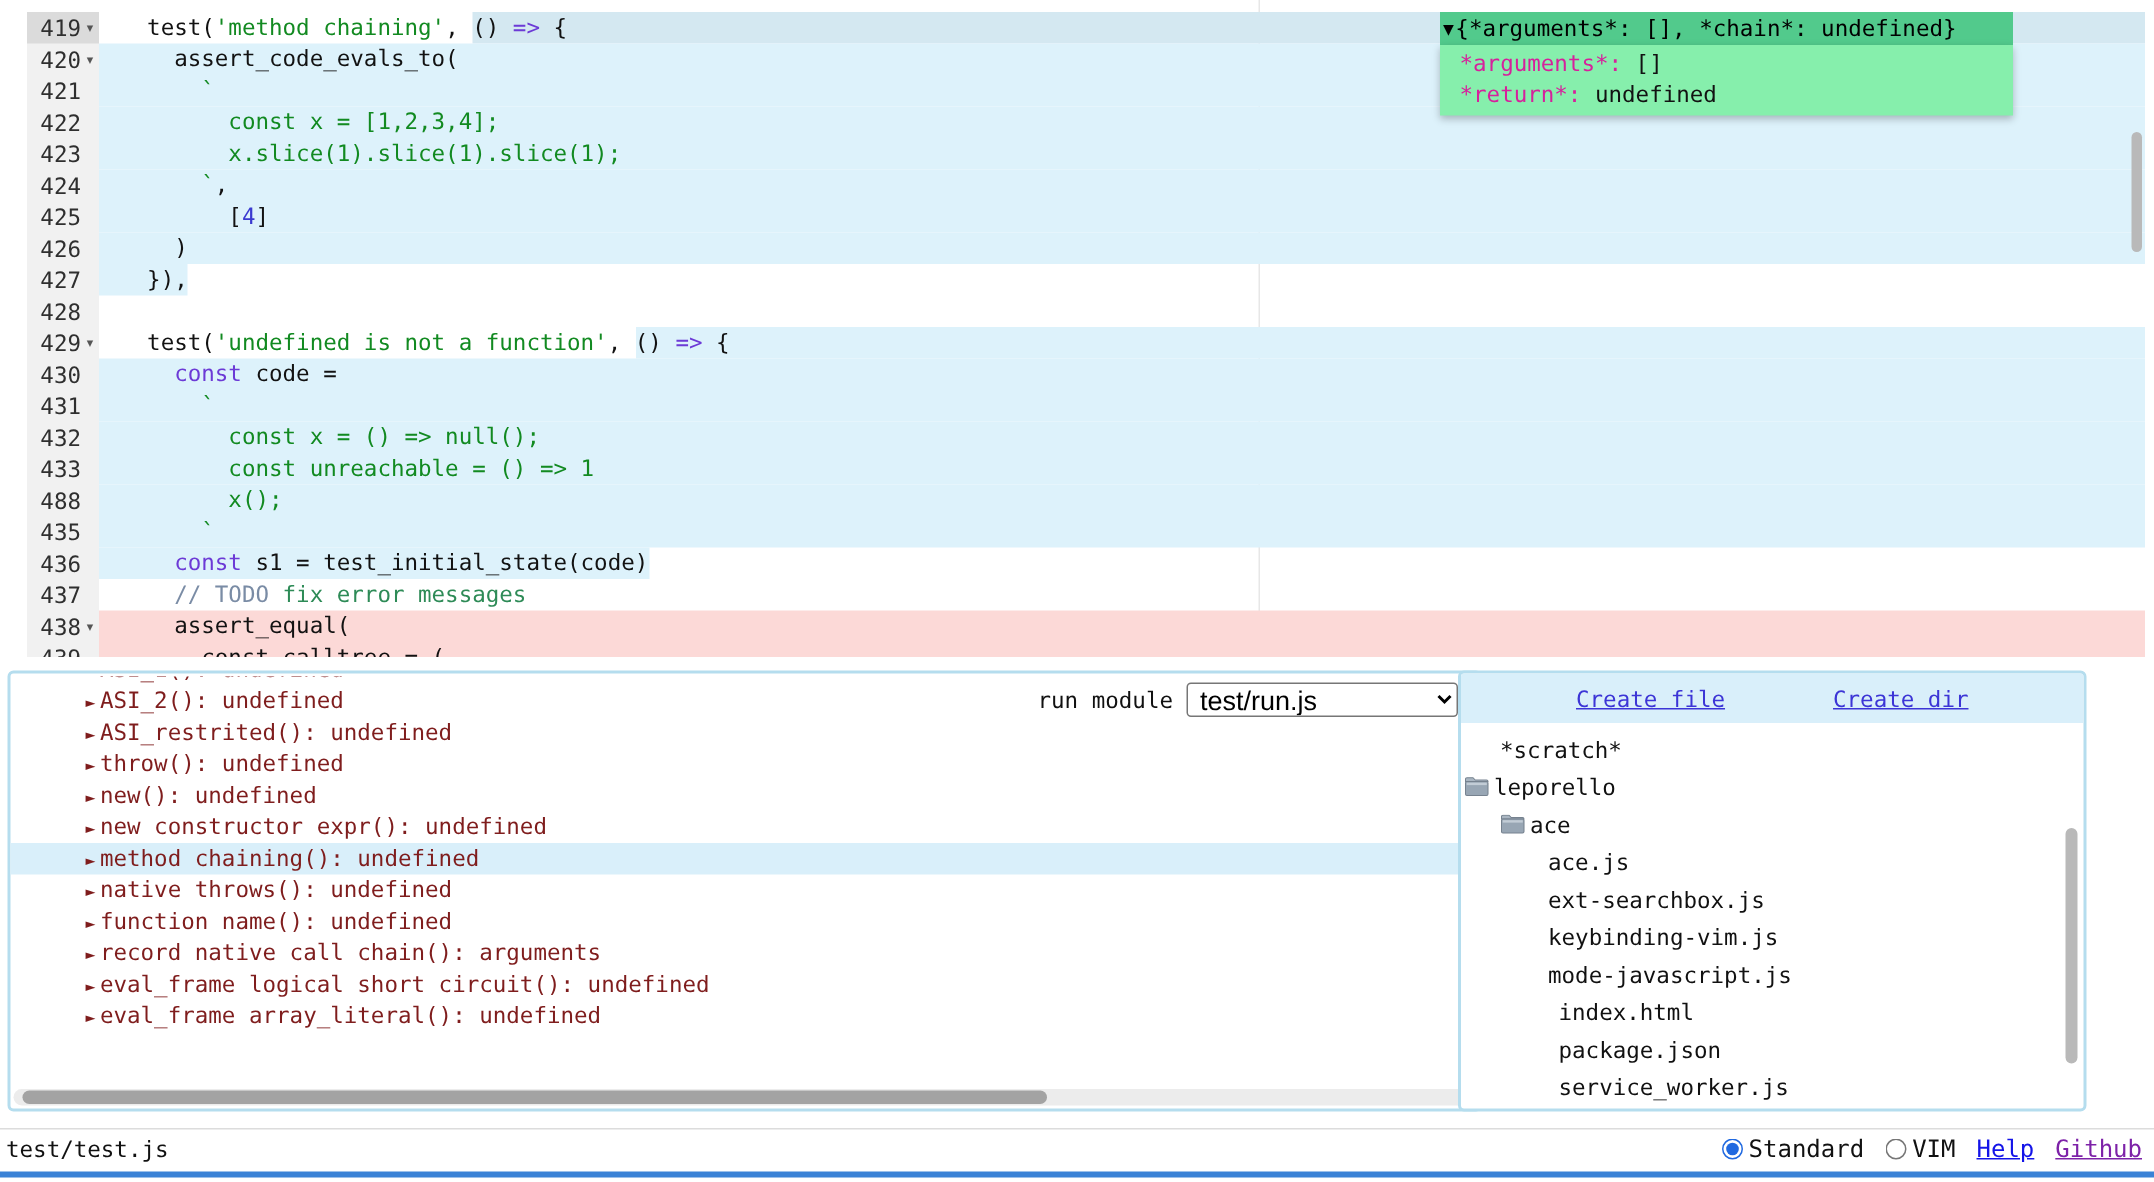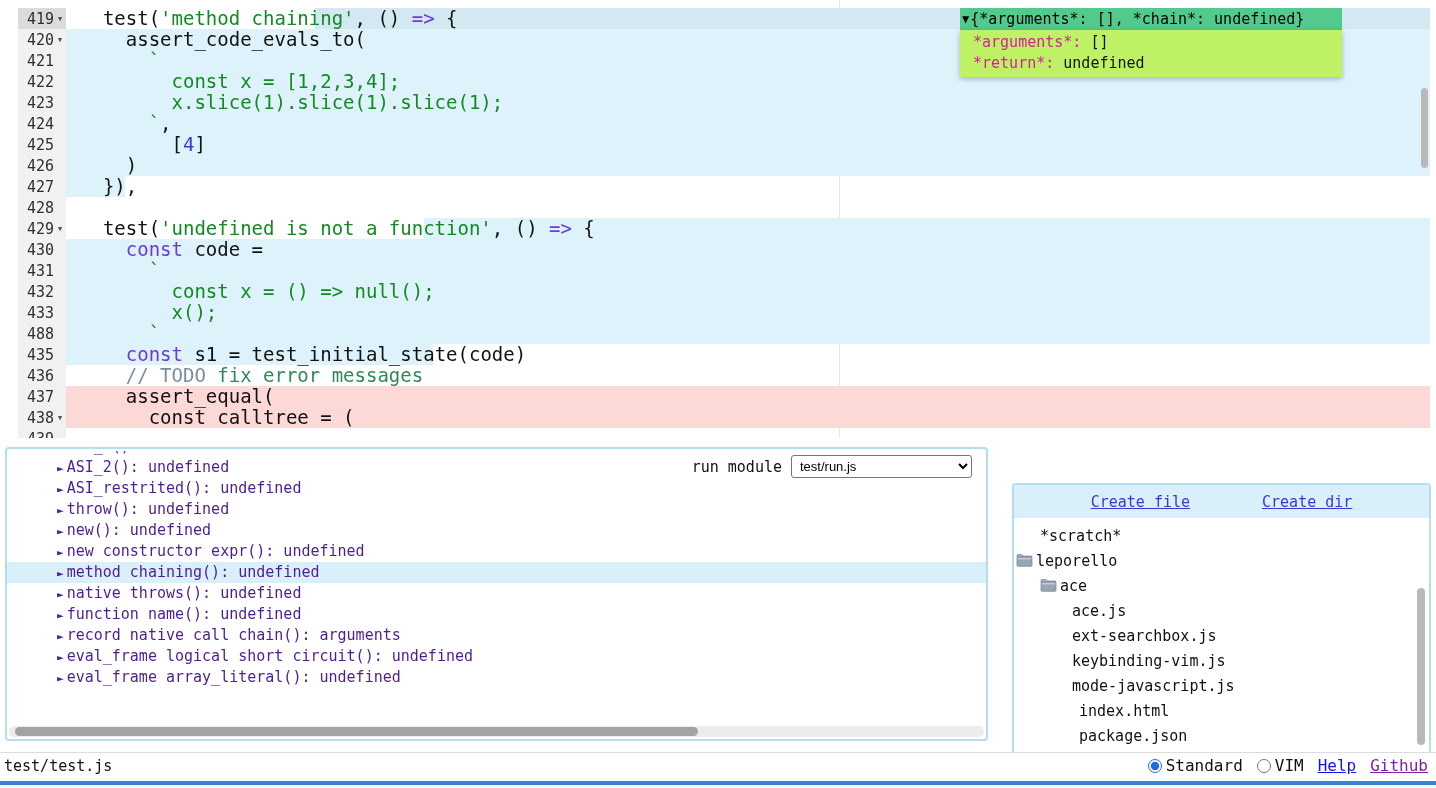--- a/index.html
+++ b/index.html
@@ -18,56 +18,56 @@
 
   
   #editor{position:absolute;left:0;top:0;width:1436px;height:438px;background:#fff;overflow:hidden;}
   #gutter{position:absolute;left:18px;top:8px;width:48px;height:430px;background:var(--gutter-bg);}
   .gut-row{height:21px;display:flex;justify-content:flex-end;align-items:center;font-size:15px;color:#2f2f2f;}
   .gut-row.active{background:var(--gutter-active);}
   .gut-num{text-align:right;}
   .gut-fold{width:12px;font-size:11px;color:#555;text-align:center;line-height:21px;}
   #print-margin{position:absolute;left:839px;top:0;width:1px;height:438px;background:#e7e7e7;z-index:0;}
   #code-rows{position:absolute;left:66px;top:8px;right:0;height:430px;z-index:1;}
-  .code-row{position:relative;height:21px;white-space:pre;font-size:19px;line-height:21px;color:#121212;}
+  .code-row{position:relative;height:21px;white-space:pre;font-size:15px;line-height:21px;color:#121212;}
   .row-band{position:absolute;top:0;height:21px;z-index:0;}
   .row-text{position:absolute;left:14px;top:0;z-index:1;}
   .tok-d{color:#121212}.tok-s{color:var(--string-green)}.tok-k{color:var(--keyword-purple)}
   .tok-n{color:var(--number-blue)}.tok-c1{color:var(--comment-slate)}.tok-c2{color:var(--comment-green)}
 
   
   #value-tooltip{position:absolute;left:960px;top:8px;width:382px;z-index:5;font-size:15px;}
   #tooltip-header{height:22px;background:var(--tooltip-green);display:flex;align-items:center;white-space:pre;color:#000;}
   #tooltip-header .tri{font-size:12px;padding:0 1px 0 2px;color:#000;}
-  #tooltip-body{background:#bef264;box-shadow:0 2px 5px rgba(0,0,0,.25);padding:2px 0 3px 0;}
+  #tooltip-body{background:#86efac;box-shadow:0 2px 5px rgba(0,0,0,.25);padding:2px 0 3px 0;}
   .tt-row{height:21px;line-height:21px;padding-left:13px;white-space:pre;}
   .tt-key{color:var(--magenta);}
   .tt-val{color:#121212;}
   #editor-scroll-thumb{position:absolute;right:8px;top:88px;width:7px;height:80px;border-radius:4px;background:#b9b9b9;z-index:6;}
 
   
   #console-panel{position:absolute;left:5px;top:447px;width:983px;height:294px;background:#fff;
     border:2px solid var(--panel-border);border-radius:4px;overflow:hidden;}
   #console-list{position:absolute;left:0;top:2px;right:0;}
   .con-partial{height:6px;overflow:hidden;}
   .con-partial .con-row{transform:translateY(-15px);}
-  .con-row{height:21px;line-height:21px;padding-left:50px;font-size:15px;white-space:pre;color:#4c1d95;}
+  .con-row{height:21px;line-height:21px;padding-left:50px;font-size:15px;white-space:pre;color:#7f1d1d;}
   .con-row.selected{background:var(--console-selected);}
   .con-row.error{color:var(--error-red);}
   .con-tri{font-size:11px;margin-right:3px;}
   #run-module{position:absolute;top:6px;right:14px;display:flex;align-items:center;gap:9px;z-index:3;}
   #run-module-label{font-size:15px;color:#111;}
-  #run-module-select{width:181px;height:23px;font-size:13px;font-family:"Liberation Sans","DejaVu Sans",sans-serif;
+  #run-module-select{width:181px;height:23px;font-size:18px;font-family:"Liberation Sans","DejaVu Sans",sans-serif;
     border:1px solid #767676;border-radius:3px;background:#fff;padding:0 4px;}
   #console-hscroll{position:absolute;left:2px;right:2px;bottom:2px;height:11px;background:#ececec;border-radius:6px;}
   #console-hscroll-thumb{position:absolute;left:6px;top:1px;width:70%;height:9px;background:#a3a3a3;border-radius:5px;}
 
   
-  #file-panel{position:absolute;left:1012px;top:447px;width:419px;height:294px;background:#fff;
-    border:2px solid var(--panel-border);border-radius:4px;overflow:hidden;margin-top:36px;}
+  #file-panel{position:absolute;left:972px;top:447px;width:419px;height:294px;background:#fff;
+    border:2px solid var(--panel-border);border-radius:4px;overflow:hidden;}
   #file-header{height:33px;background:var(--panel-header-blue);display:flex;align-items:center;justify-content:center;gap:72px;}
   #file-header a{font-size:15px;color:var(--link-indigo);text-decoration:underline;cursor:pointer;}
   #file-tree{padding-top:5px;}
   .tree-row{height:25px;display:flex;align-items:center;font-size:15px;color:#111;white-space:pre;text-align:right;}
   .ind-0{padding-left:2px}.ind-1{padding-left:26px}.ind-2{padding-left:65px}.ind-3{padding-left:58px}
   .folder-ic{width:17px;height:13px;margin-right:3px;flex:0 0 auto;}
   #file-scroll-thumb{position:absolute;right:4px;top:103px;width:8px;height:157px;border-radius:4px;background:#b9b9b9;}
 
   
   #statusbar{position:absolute;left:0;top:752px;width:1436px;height:36px;background:#fff;border-top:1px solid #dcdcdc;}
@@ -178,20 +178,21 @@
       <div class="code-row"><div class="row-band" style="left: 0px; right: 6px; background: var(--sel-blue);"></div><div class="row-text"><span class="tok-s">        x.slice(1).slice(1).slice(1);</span></div></div>
       <div class="code-row"><div class="row-band" style="left: 0px; right: 6px; background: var(--sel-blue);"></div><div class="row-text"><span class="tok-s">      `</span><span class="tok-d">,</span></div></div>
       <div class="code-row"><div class="row-band" style="left: 0px; right: 6px; background: var(--sel-blue);"></div><div class="row-text"><span class="tok-d">        [</span><span class="tok-n">4</span><span class="tok-d">]</span></div></div>
       <div class="code-row"><div class="row-band" style="left: 0px; right: 6px; background: var(--sel-blue);"></div><div class="row-text"><span class="tok-d">    )</span></div></div>
       <div class="code-row"><div class="row-band" style="left: 0px; width: 59.2px; background: var(--sel-blue);"></div><div class="row-text"><span class="tok-d">  }),</span></div></div>
       <div class="code-row"><div class="row-text"></div></div>
       <div class="code-row"><div class="row-band" style="left: 357.52px; right: 6px; background: var(--sel-blue);"></div><div class="row-text"><span class="tok-d">  test(</span><span class="tok-s">'undefined is not a function'</span><span class="tok-d">, () </span><span class="tok-k">=&gt;</span><span class="tok-d"> {</span></div></div>
       <div class="code-row"><div class="row-band" style="left: 0px; right: 6px; background: var(--sel-blue);"></div><div class="row-text"><span class="tok-d">    </span><span class="tok-k">const</span><span class="tok-d"> code =</span></div></div>
       <div class="code-row"><div class="row-band" style="left: 0px; right: 6px; background: var(--sel-blue);"></div><div class="row-text"><span class="tok-s">      `</span></div></div>
       <div class="code-row"><div class="row-band" style="left: 0px; right: 6px; background: var(--sel-blue);"></div><div class="row-text"><span class="tok-s">        const x = () =&gt; null();</span></div></div>
+      <div class="code-row"><div class="row-band" style="left: 0px; right: 6px; background: var(--sel-blue);"></div><div class="row-text"><span class="tok-s">        const unreachable = () =&gt; 1</span></div></div>
       <div class="code-row"><div class="row-band" style="left: 0px; right: 6px; background: var(--sel-blue);"></div><div class="row-text"><span class="tok-s">        x();</span></div></div>
       <div class="code-row"><div class="row-band" style="left: 0px; right: 6px; background: var(--sel-blue);"></div><div class="row-text"><span class="tok-s">      `</span></div></div>
       <div class="code-row"><div class="row-band" style="left: 0px; width: 366.56px; background: var(--sel-blue);"></div><div class="row-text"><span class="tok-d">    </span><span class="tok-k">const</span><span class="tok-d"> s1 = test_initial_state(code)</span></div></div>
       <div class="code-row"><div class="row-text"><span class="tok-d">    </span><span class="tok-c1">// TODO</span><span class="tok-c2"> fix error messages</span></div></div>
       <div class="code-row"><div class="row-band" style="left: 0px; right: 6px; background: var(--error-line);"></div><div class="row-text"><span class="tok-d">    assert_equal(</span></div></div>
       <div class="code-row"><div class="row-band" style="left: 0px; right: 6px; background: var(--error-line);"></div><div class="row-text"><span class="tok-d">      const calltree = (</span></div></div>
     </div>
 
   <div id="value-tooltip">
     <div id="tooltip-header">

